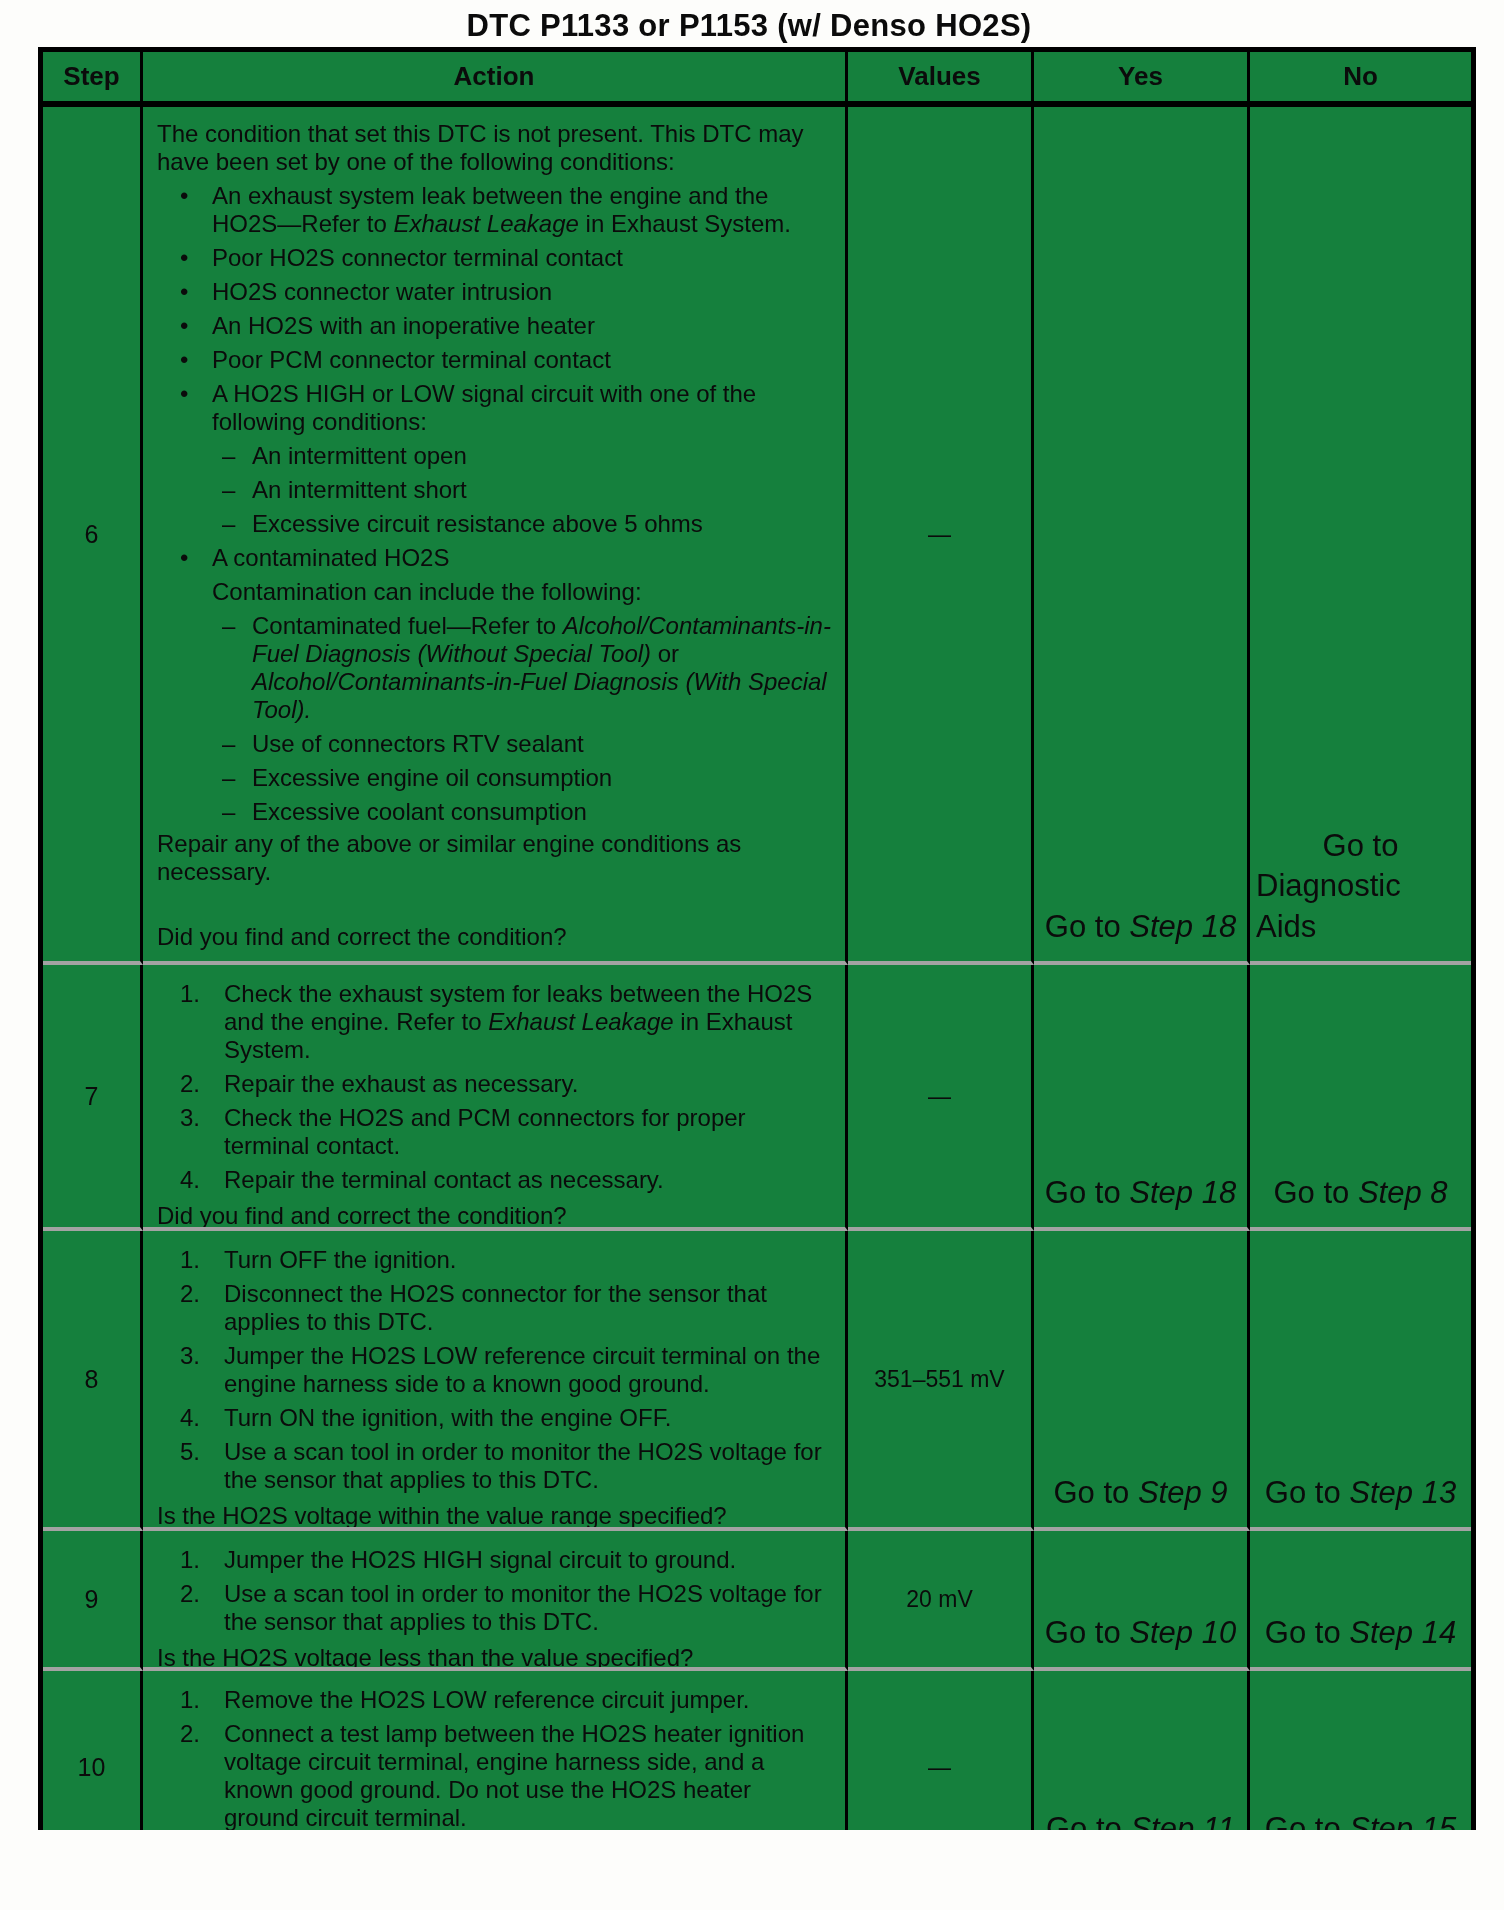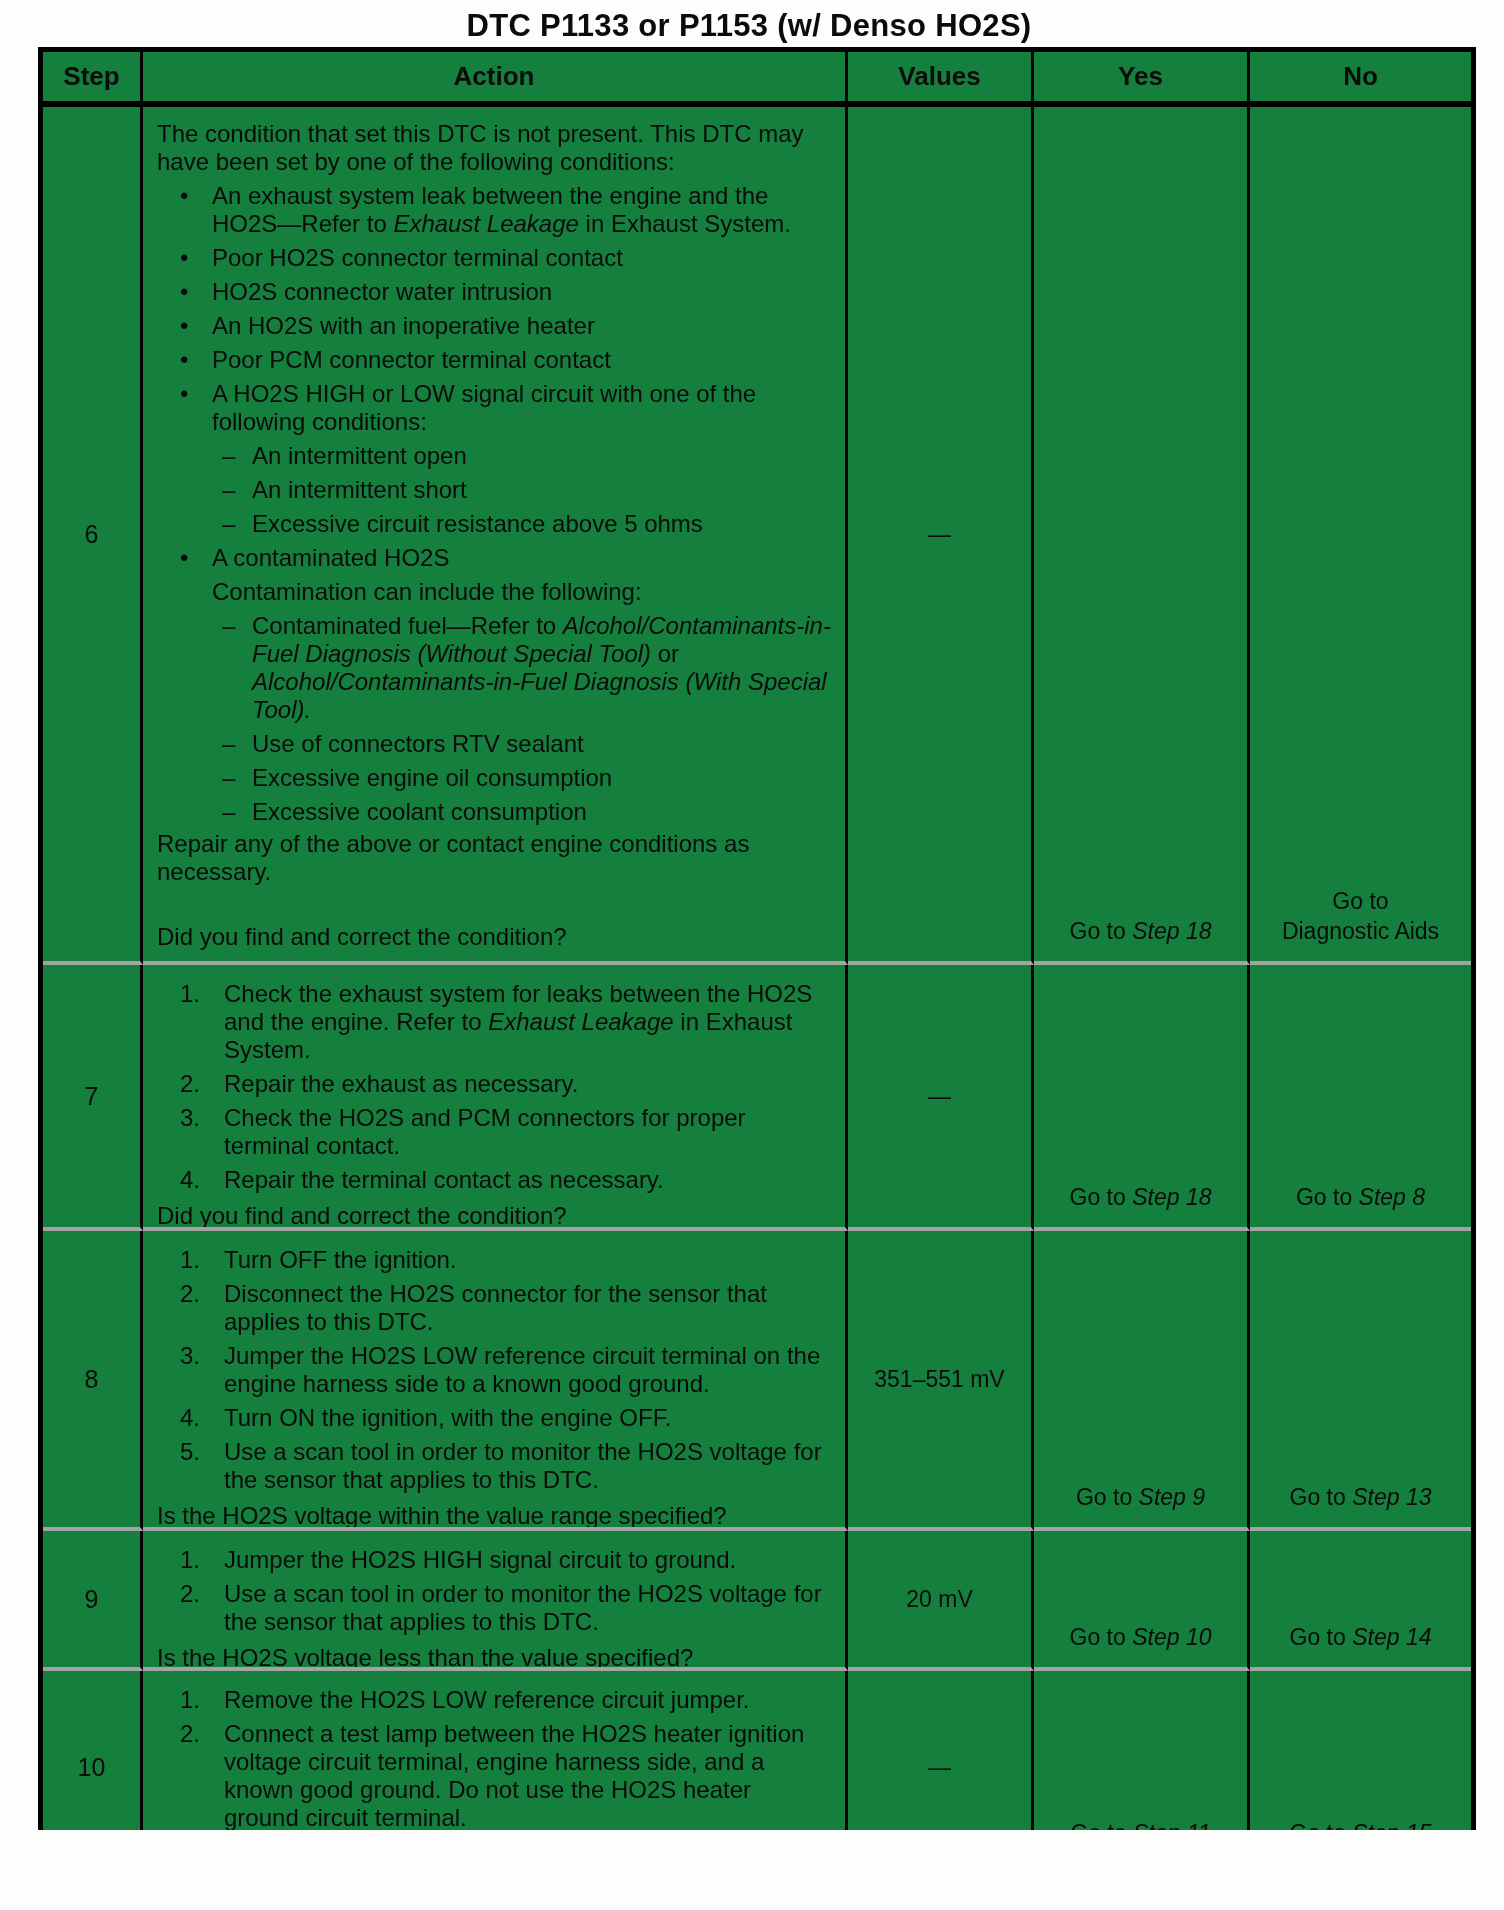--- a/index.html
+++ b/index.html
@@ -18,21 +18,21 @@
   .cell { border-right:3px solid #000; border-bottom:4px solid #a3a3a3; overflow:hidden; }
   .cell.last-col { border-right:none; }
   .cell.last-row { border-bottom:none; }
 
   .h { display:flex; align-items:center; justify-content:center;
        font-weight:bold; font-size:26px; border-bottom:6px solid #000; }
 
   .stepcell { display:flex; align-items:center; justify-content:center; font-size:25px; }
   .valcell  { display:flex; align-items:center; justify-content:center; font-size:23px; }
   .yncell   { display:flex; flex-direction:column; align-items:center; justify-content:flex-end;
-              text-align:center; font-size:23px; padding:0 6px 14px 6px; line-height:1.3; }
+              text-align:left; font-size:31px; padding:0 6px 14px 6px; line-height:1.3; }
 
   .act { display:flex; flex-direction:column; align-items:stretch;
          font-size:24px; line-height:28px; padding:9px 14px 10px 14px; }
   .para { margin-top:4px; }
   .li { display:flex; margin-top:6px; }
   .li .mk { flex:none; }
   .li .tx { flex:1; }
   .b  { margin-left:23px; }
   .b .mk { width:32px; }
   .b .mk::before { content:"\2022"; }
@@ -113,21 +113,21 @@
           <span class="tx">Use of connectors RTV sealant</span>
         </div>
       <div class="li d">
           <span class="mk"></span>
           <span class="tx">Excessive engine oil consumption</span>
         </div>
       <div class="li d">
           <span class="mk"></span>
           <span class="tx">Excessive coolant consumption</span>
         </div>
-      <p class="para">Repair any of the above or contact engine conditions as necessary.</p>
+      <p class="para">Repair any of the above or similar engine conditions as necessary.</p>
       <p class="q">Did you find and correct the condition?</p>
     </div>
     <div class="cell valcell">—</div>
     <div class="cell yncell">
         <span><span>Go to </span><i>Step 18</i></span>
       </div>
     <div class="cell yncell last-col">
         <span>Go to</span>
         <span>Diagnostic Aids</span>
       </div>

